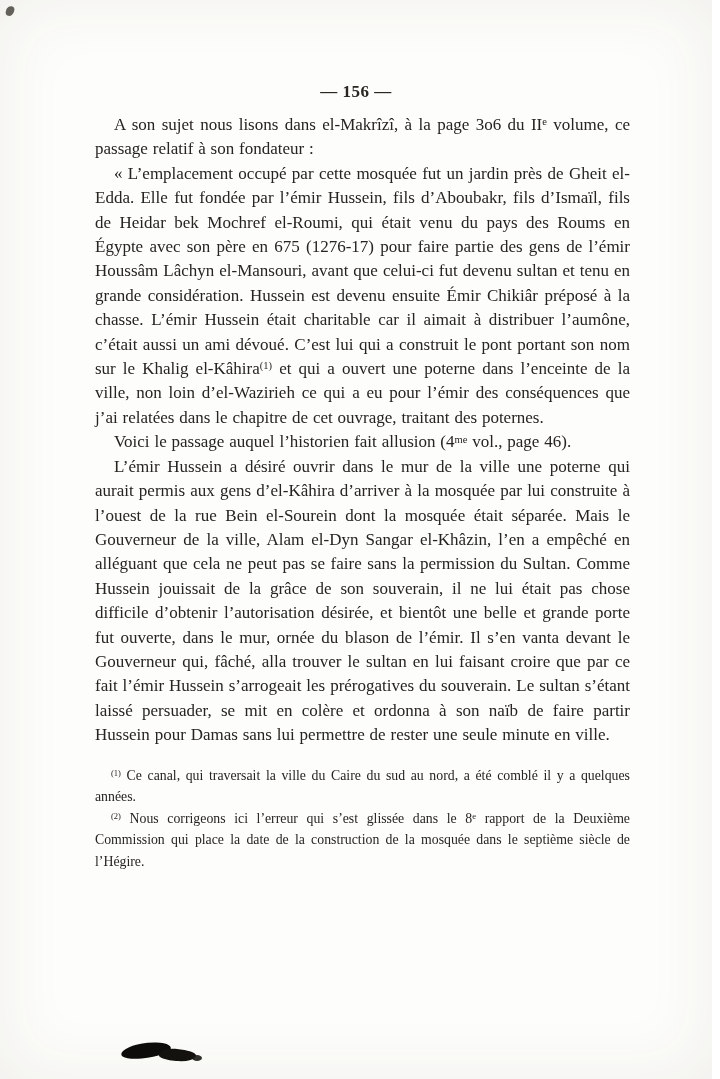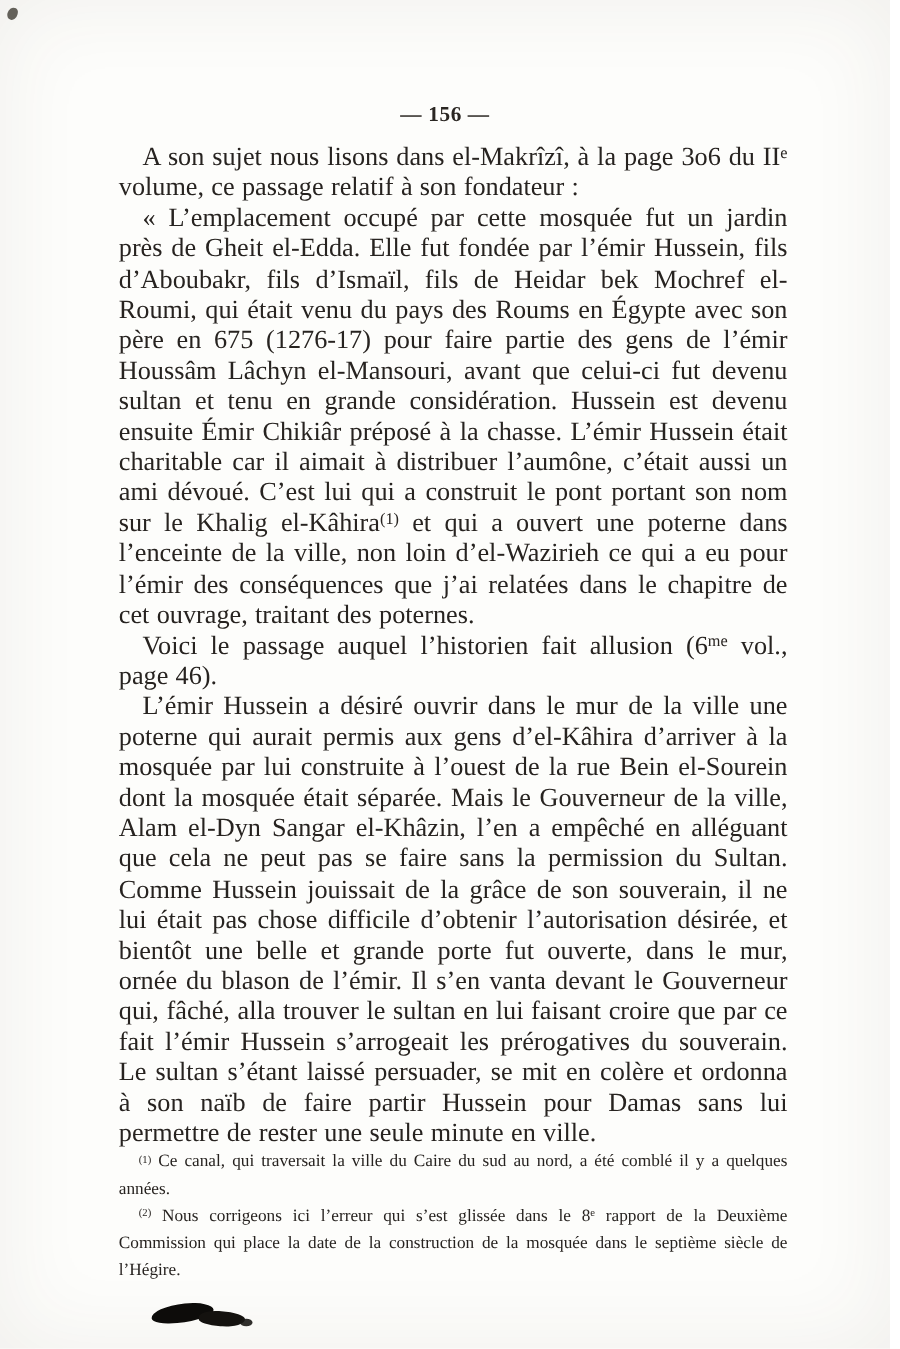--- a/index.html
+++ b/index.html
@@ -26,33 +26,33 @@
     letter-spacing: 0.5px;
     color: #2a2622;
   }
   .text-column {
     position: absolute;
     top: 113px; left: 95px; width: 535px;
   }
   .para {
     margin: 0;
     text-indent: 19px;
-    font-size: 21px;
+    font-size: 17px;
     line-height: 24.4px;
     text-align: justify;
     word-spacing: 0.6px;
   }
   sup {
     font-size: 0.62em;
     line-height: 0;
     vertical-align: baseline;
     position: relative;
     top: -0.45em;
   }
-  .footnotes { }
+  .footnotes { margin-top: 17px; }
   .footnote {
     margin: 0;
     text-indent: 16px;
     font-size: 13.8px;
     line-height: 21.6px;
     text-align: justify;
     word-spacing: 0.4px;
   }
   
   .speck-top-left {
@@ -90,21 +90,21 @@
 
 <div class="page">
   <div class="speck-top-left"></div>
 
   <div class="page-number">— 156 —</div>
 
   <div class="text-column">
     <div>
         <p class="para"><span>A son sujet nous lisons dans el-Makrîzî, à la page 3o6 du II</span><sup>e</sup><span> volume, ce passage relatif à son fondateur :</span></p>
         <p class="para"><span>« L’emplacement occupé par cette mosquée fut un jardin près de Gheit el-Edda. Elle fut fondée par l’émir Hussein, fils d’Aboubakr, fils d’Ismaïl, fils de Heidar bek Mochref el-Roumi, qui était venu du pays des Roums en Égypte avec son père en 675 (1276-17) pour faire partie des gens de l’émir Houssâm Lâchyn el-Mansouri, avant que celui-ci fut devenu sultan et tenu en grande considération. Hussein est devenu ensuite Émir Chikiâr préposé à la chasse. L’émir Hussein était charitable car il aimait à distribuer l’aumône, c’était aussi un ami dévoué. C’est lui qui a construit le pont portant son nom sur le Khalig el-Kâhira</span><sup>(1)</sup><span> et qui a ouvert une poterne dans l’enceinte de la ville, non loin d’el-Wazirieh ce qui a eu pour l’émir des conséquences que j’ai relatées dans le chapitre de cet ouvrage, traitant des poternes.</span></p>
-        <p class="para"><span>Voici le passage auquel l’historien fait allusion (6</span><sup>me</sup><span> vol., page 46).</span></p>
+        <p class="para"><span>Voici le passage auquel l’historien fait allusion (4</span><sup>me</sup><span> vol., page 46).</span></p>
         <p class="para"><span>L’émir Hussein a désiré ouvrir dans le mur de la ville une poterne qui aurait permis aux gens d’el-Kâhira d’arriver à la mosquée par lui construite à l’ouest de la rue Bein el-Sourein dont la mosquée était séparée. Mais le Gouverneur de la ville, Alam el-Dyn Sangar el-Khâzin, l’en a empêché en alléguant que cela ne peut pas se faire sans la permission du Sultan. Comme Hussein jouissait de la grâce de son souverain, il ne lui était pas chose difficile d’obtenir l’autorisation désirée, et bientôt une belle et grande porte fut ouverte, dans le mur, ornée du blason de l’émir. Il s’en vanta devant le Gouverneur qui, fâché, alla trouver le sultan en lui faisant croire que par ce fait l’émir Hussein s’arrogeait les prérogatives du souverain. Le sultan s’étant laissé persuader, se mit en colère et ordonna à son naïb de faire partir Hussein pour Damas sans lui permettre de rester une seule minute en ville.</span></p>
       </div>
     <div class="footnotes">
         <p class="footnote"><sup>(1)</sup><span> Ce canal, qui traversait la ville du Caire du sud au nord, a été comblé il y a quelques années.</span></p>
         <p class="footnote"><sup>(2)</sup><span> Nous corrigeons ici l’erreur qui s’est glissée dans le 8</span><sup>e</sup><span> rapport de la Deuxième Commission qui place la date de la construction de la mosquée dans le septième siècle de l’Hégire.</span></p>
       </div>
   </div>
 
   <div class="smudge-a"></div>
   <div class="smudge-b"></div>

